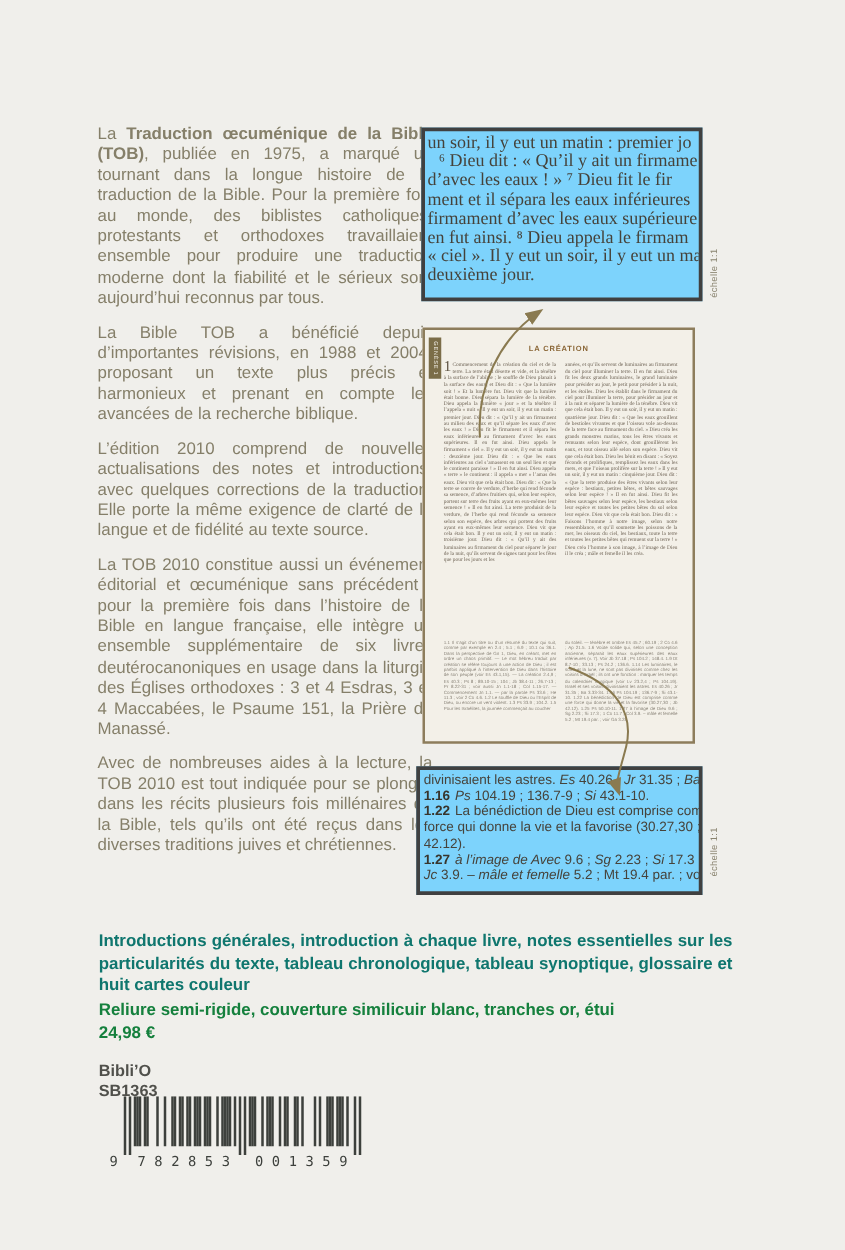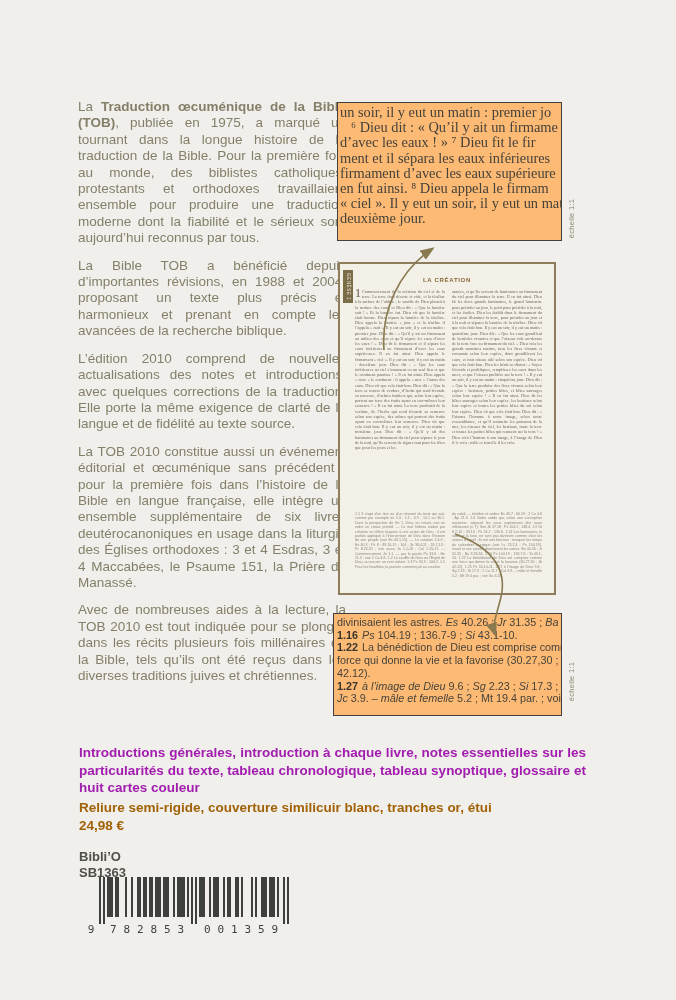--- a/index.html
+++ b/index.html
@@ -6,21 +6,21 @@
   .cover{position:relative;width:676px;height:1000px;background:#f0efeb;
          font-family:"Liberation Sans",sans-serif;overflow:hidden;}
 
   
   .intro{position:absolute;left:78px;top:99px;width:268px;color:#857f69;
          font-size:13.5px;line-height:16.4px;text-align:justify;}
   .intro p{margin:0 0 11px 0;}
   .intro b{font-weight:bold;}
 
   
-  .mag-box{position:absolute;background:#fdba74;border:1px solid #404040;overflow:hidden;box-sizing:border-box;}
+  .mag-box{position:absolute;background:#7dd3fc;border:3px solid #404040;overflow:hidden;box-sizing:border-box;}
   .mag-top{left:337px;top:102px;width:225px;height:139px;
            font-family:"Liberation Serif",serif;font-size:14.4px;line-height:15.2px;
            color:#45423a;padding:2px 0 0 2px;}
   .mag-top .line{white-space:nowrap;}
   .mag-top .line.indent{padding-left:8px;text-align:center;}
   .mag-bottom{left:333px;top:613px;width:229px;height:103px;
               font-size:10.8px;line-height:12.7px;color:#46433b;padding:2px 0 0 3px;}
   .mag-bottom .line{white-space:nowrap;}
   .mag-bottom .vnum{font-weight:bold;color:#38352c;padding-right:4px;}
   .mag-bottom i{}
@@ -43,23 +43,23 @@
             font-family:"Liberation Serif",serif;}
   .dropcap{float:left;font-size:12px;line-height:9px;margin-right:1px;color:#5f5443;
            font-family:"Liberation Serif",serif;}
   .page-notes{position:absolute;top:248px;left:15px;width:188px;display:flex;gap:7px;}
   .pnote-col{width:90px;font-size:3.6px;line-height:4.4px;text-align:justify;color:#8b857a;}
 
   
   .arrows{position:absolute;left:0;top:0;pointer-events:none;}
 
   
-  .features{position:absolute;left:79px;top:744px;width:507px;color:#a21caf;font-weight:bold;
+  .features{position:absolute;left:79px;top:744px;width:507px;color:#0f766e;font-weight:bold;
             font-size:13.5px;line-height:17.6px;text-align:justify;}
-  .binding{position:absolute;left:79px;top:799px;width:507px;color:#a16207;font-weight:bold;
+  .binding{position:absolute;left:79px;top:799px;width:507px;color:#15803d;font-weight:bold;
            font-size:13.5px;line-height:17.6px;}
   .publisher{position:absolute;left:79px;top:849px;color:#50504b;font-weight:bold;
              font-size:13px;line-height:15.5px;}
   .barcode{position:absolute;left:85px;top:877px;}
   .barcode text{font-family:"DejaVu Sans Mono",monospace;fill:#3d403c;}
 </style>
 </head>
 <body>
 
 <div class="cover">
@@ -96,21 +96,21 @@
       <div class="pnote-col">du soleil. — ténèbre et ombre Es 45.7 ; 60.19 ; 2 Co 4.6 ; Ap 21.5. 1.6 Voûte solide qui, selon une conception ancienne, séparait les eaux supérieures des eaux inférieures (v. 7). Voir Jb 37.18 ; Ps 104.2 ; 148.4. 1.9 Dt 8.7-10 ; 33.13 ; Ps 24.2 ; 136.6. 1.14 Les luminaires, le soleil et la lune, ne sont pas divinisés comme chez les voisins d’Israël ; ils ont une fonction : marquer les temps du calendrier liturgique (voir Lv 23.2,4 ; Ps 104.19). Israël et ses voisins divinisaient les astres. Es 40.26 ; Jr 31.35 ; Ba 3.33-34. 1.16 Ps 104.19 ; 136.7-9 ; Si 43.1-10. 1.22 La bénédiction de Dieu est comprise comme une force qui donne la vie et la favorise (30.27,30 ; Jb 42.12). 1.25 Ps 50.10-11. 1.27 à l’image de Dieu 9.6 ; Sg 2.23 ; Si 17.3 ; 1 Co 11.7 ; Col 3.9. – mâle et femelle 5.2 ; Mt 19.4 par. ; voir Ga 3.28.</div>
     </div>
   </div>
 
   <div class="mag-box mag-bottom">
       <div class="line">divinisaient les astres. <i>Es</i> 40.26 ; <i>Jr</i> 31.35 ; <i>Ba</i> 3.33-</div>
       <div class="line"><span class="vnum">1.16</span><i>Ps</i> 104.19 ; 136.7-9 ; <i>Si</i> 43.1-10.</div>
       <div class="line"><span class="vnum">1.22</span>La bénédiction de Dieu est comprise comm</div>
       <div class="line">force qui donne la vie et la favorise (30.27,30 ; <i>Jb</i></div>
       <div class="line">42.12).</div>
-      <div class="line"><span class="vnum">1.27</span><i>à l’image de Dieu</i> 9.6 ; <i>Sg</i> 2.23 ; <i>Si</i> 17.3 ; 1 Co 11.7 ; Co</div>
+      <div class="line"><span class="vnum">1.27</span><i>à l’image de Avec</i> 9.6 ; <i>Sg</i> 2.23 ; <i>Si</i> 17.3 ; 1 Co 11.7 ; Co</div>
       <div class="line"><i>Jc</i> 3.9. – <i>mâle et femelle</i> 5.2 ; Mt 19.4 par. ; voir Ga 3.2</div>
     </div>
   <div class="scale-label" id="scale-bottom">échelle 1:1</div>
 
   <svg class="arrows" width="676" height="1000">
     <defs>
       <marker id="ah" markerWidth="9" markerHeight="8" refX="7" refY="4" orient="auto">
         <polygon points="0,0.5 9,4 0,7.5" fill="#8a7a50"></polygon>
       </marker>
     </defs>

